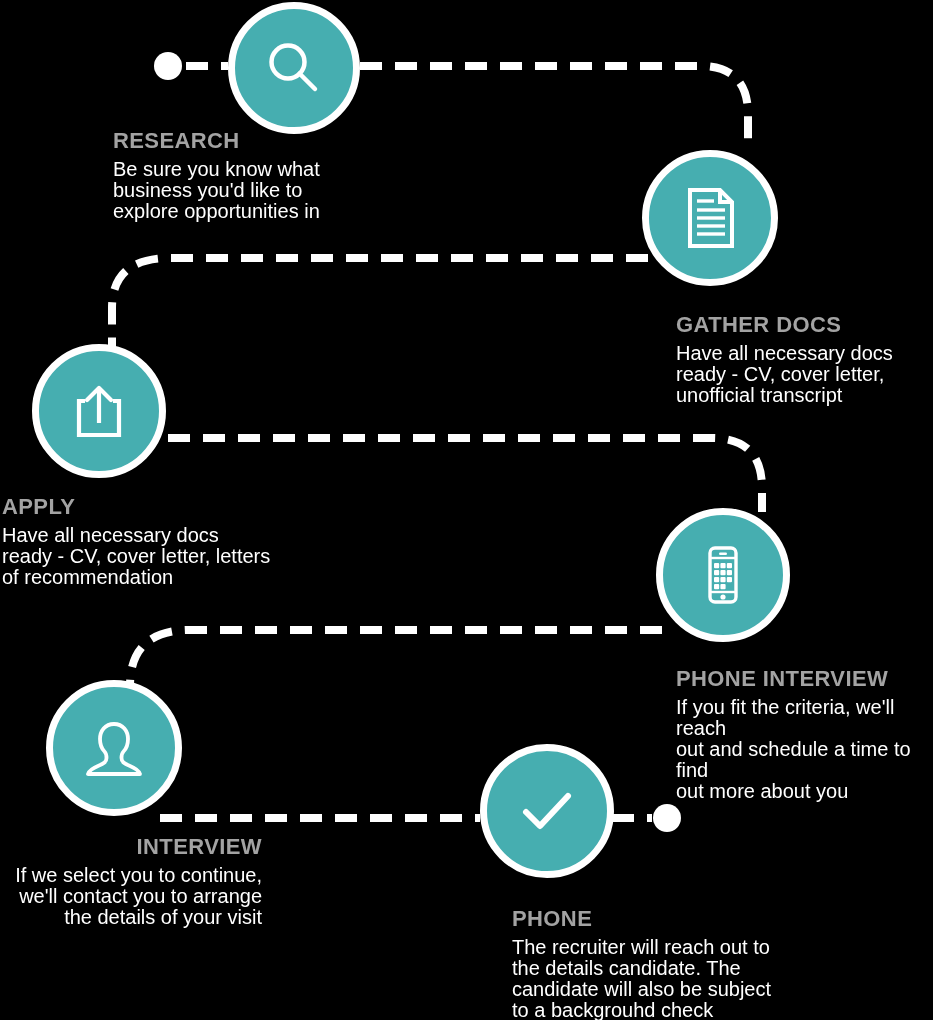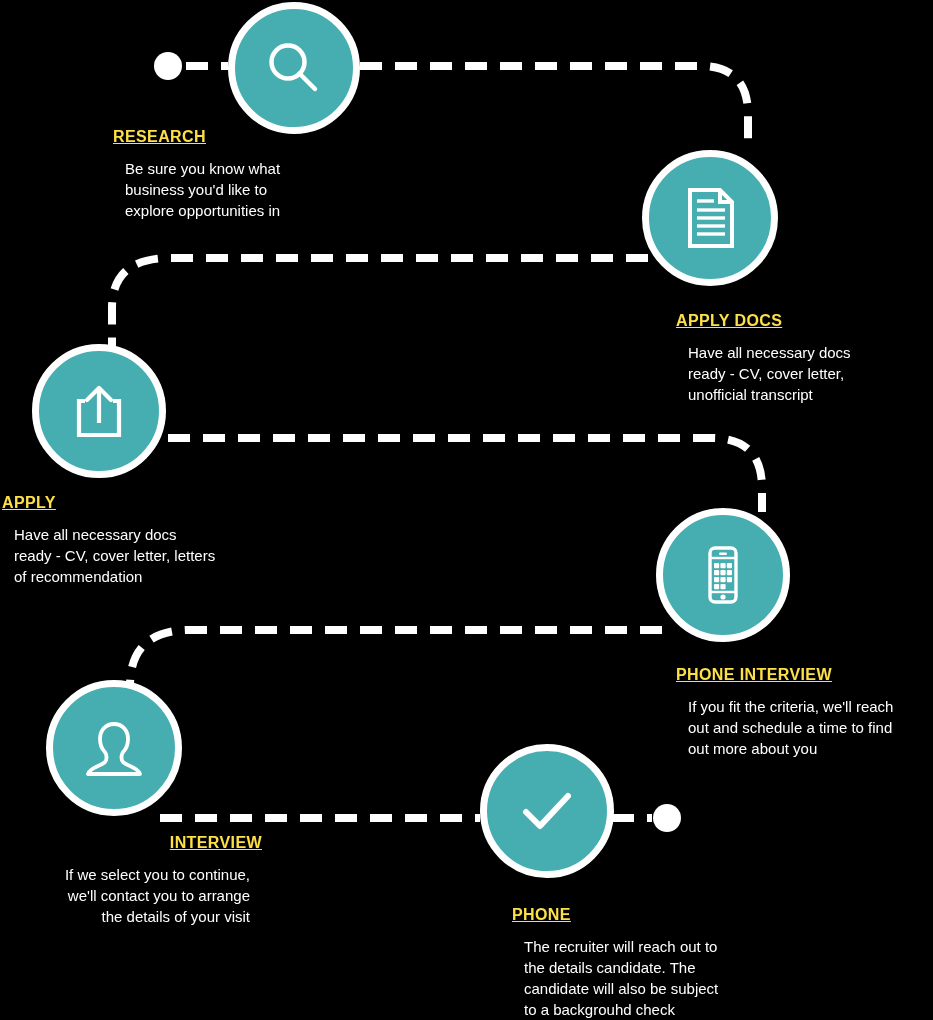--- a/index.html
+++ b/index.html
@@ -44,33 +44,32 @@
     position: absolute;
     border-radius: 50%;
     background: #ffffff;
   }
   .label-block {
     position: absolute;
   }
   .label-title {
     font-family: "Liberation Sans", sans-serif;
     font-weight: bold;
-    font-size: 16px;
+    font-size: 22px;
     letter-spacing: 0.4px;
-    color: #fde047;
+    color: #a3a3a3;
     margin: 0 0 5px 0;
     white-space: nowrap;
-    text-decoration: underline;
   }
   .label-body {
     font-family: "Liberation Sans", sans-serif;
-    font-size: 15px;
+    font-size: 20px;
     line-height: 21px;
     color: #ffffff;
-    margin: 12px;
+    margin: 0;
     white-space: pre-line;
   }
 </style>
 </head>
 <body>
 
 <div id="stage">
 
   <svg id="path-layer" viewBox="0 0 933 1020" xmlns="http://www.w3.org/2000/svg">
     <g fill="none" stroke="#ffffff" stroke-width="8" stroke-linecap="butt" stroke-dasharray="22 13">
@@ -116,21 +115,21 @@
         <path d="M44 6 V18 H56" fill="none" stroke="#ffffff" stroke-width="4"></path>
         <line x1="21" y1="17" x2="38" y2="17" stroke="#ffffff" stroke-width="3.4"></line>
         <line x1="21" y1="26" x2="49" y2="26" stroke="#ffffff" stroke-width="3.4"></line>
         <line x1="21" y1="34" x2="49" y2="34" stroke="#ffffff" stroke-width="3.4"></line>
         <line x1="21" y1="42" x2="49" y2="42" stroke="#ffffff" stroke-width="3.4"></line>
         <line x1="21" y1="50" x2="49" y2="50" stroke="#ffffff" stroke-width="3.4"></line>
       </svg>
     </span>
   </div>
   <div class="label-block" style="left:676px; top:312px; width:250px;">
-    <p class="label-title">APPLY DOCS</p>
+    <p class="label-title">GATHER DOCS</p>
     <p class="label-body">Have all necessary docs
 ready - CV, cover letter,
 unofficial transcript</p>
   </div>
 
   <div class="node" style="left:32px; top:344px; width:134px; height:134px;">
     <span>
       <svg width="64" height="64" viewBox="0 0 64 64">
         <path d="M18 22 H12 V56 H52 V22 H46" fill="none" stroke="#ffffff" stroke-width="4.2"></path>
         <line x1="32" y1="9" x2="32" y2="44" stroke="#ffffff" stroke-width="4.2"></line>

